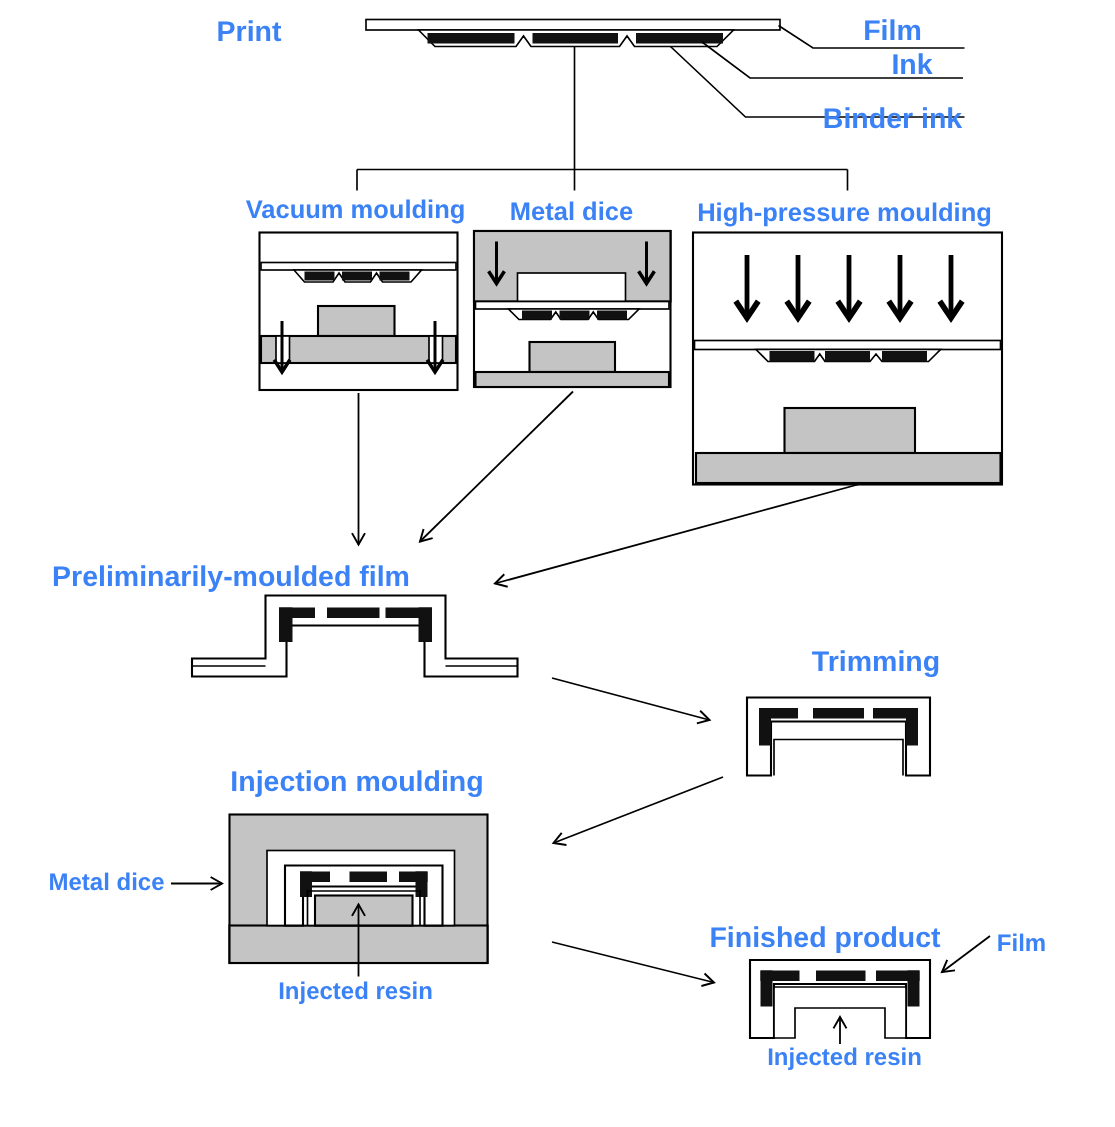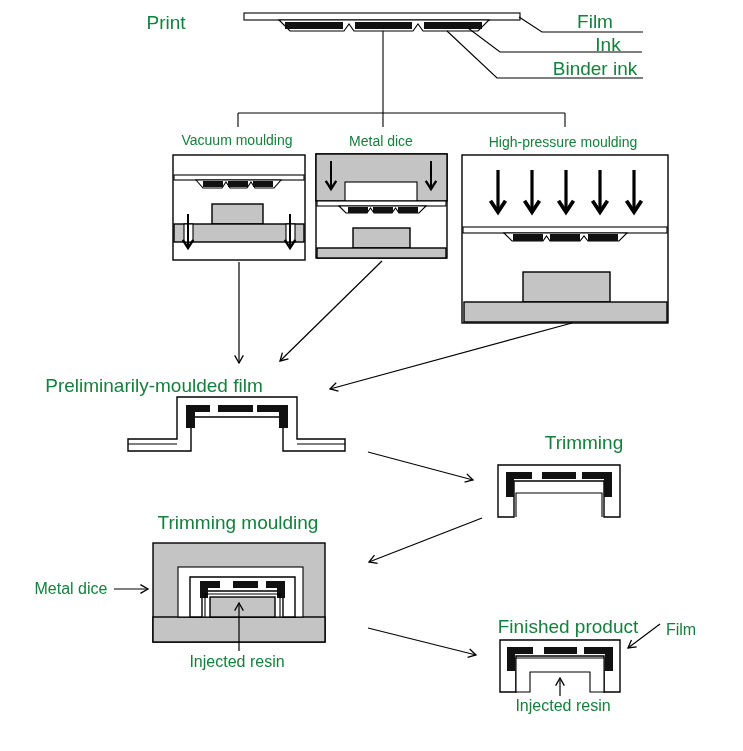--- a/index.html
+++ b/index.html
@@ -10,24 +10,24 @@
   }
   html,body{margin:0;padding:0;background:#fff;}
   .stage{
     position:relative;width:743px;height:751px;
     background:var(--bg);overflow:hidden;
     font-family:"Liberation Sans", sans-serif;
   }
   svg{position:absolute;left:0;top:0;}
   .lbl{
     position:absolute;transform:translate(-50%,-50%);
-    font-weight:normal;white-space:nowrap;color:#15803d;line-height:1;
+    font-weight:bold;white-space:nowrap;color:#3b82f6;line-height:1;
   }
   .s19{font-size:19px;}
-  .s17{font-size:14px;}
+  .s17{font-size:17px;}
   .s16{font-size:16px;}
   .outline{fill:#ffffff;stroke:var(--line);stroke-width:1.4;}
   .thin{fill:#ffffff;stroke:var(--line);stroke-width:1.1;}
   .gray{fill:var(--mold-gray);stroke:var(--line);stroke-width:1.4;}
   .inkp{fill:var(--ink-black);stroke:none;}
   .ln{stroke:var(--line);stroke-width:1.2;fill:none;}
   .ln1{stroke:var(--line);stroke-width:1.1;fill:none;}
   .press{stroke:var(--line);stroke-width:2;fill:none;}
   .pressbig{stroke:var(--line);stroke-width:3.2;fill:none;}
 </style>
@@ -169,26 +169,26 @@
     <line x1="572" y1="323" x2="330" y2="389" class="ln" marker-end="url(#mflow)"></line>
     <line x1="368" y1="452" x2="473" y2="480" class="ln" marker-end="url(#mflow)"></line>
     <line x1="482" y1="518" x2="369" y2="562" class="ln" marker-end="url(#mflow)"></line>
     <line x1="368" y1="628" x2="476" y2="655" class="ln" marker-end="url(#mflow)"></line>
   </g>
 </svg>
 
 <div class="lbl s19" style="left:166px;top:22px">Print</div>
 <div class="lbl s19" style="left:595px;top:21px">Film</div>
 <div class="lbl s19" style="left:608px;top:44px">Ink</div>
-<div class="lbl s19" style="left:595px;top:68px">Binder ink</div>
+<div class="lbl s19" style="left:595px;top:80px">Binder ink</div>
 <div class="lbl s17" style="left:237px;top:140px">Vacuum moulding</div>
 <div class="lbl s17" style="left:381px;top:141px">Metal dice</div>
 <div class="lbl s17" style="left:563px;top:142px">High-pressure moulding</div>
 <div class="lbl s19" style="left:154px;top:385px">Preliminarily-moulded film</div>
 <div class="lbl s19" style="left:584px;top:442px">Trimming</div>
-<div class="lbl s19" style="left:238px;top:522px">Trimming moulding</div>
+<div class="lbl s19" style="left:238px;top:522px">Injection moulding</div>
 <div class="lbl s16" style="left:71px;top:589px">Metal dice</div>
 <div class="lbl s16" style="left:237px;top:662px">Injected resin</div>
-<div class="lbl s19" style="left:568px;top:626px">Finished product</div>
+<div class="lbl s19" style="left:550px;top:626px">Finished product</div>
 <div class="lbl s16" style="left:681px;top:630px">Film</div>
 <div class="lbl s16" style="left:563px;top:706px">Injected resin</div>
 
 </div>
 
 </body></html>

